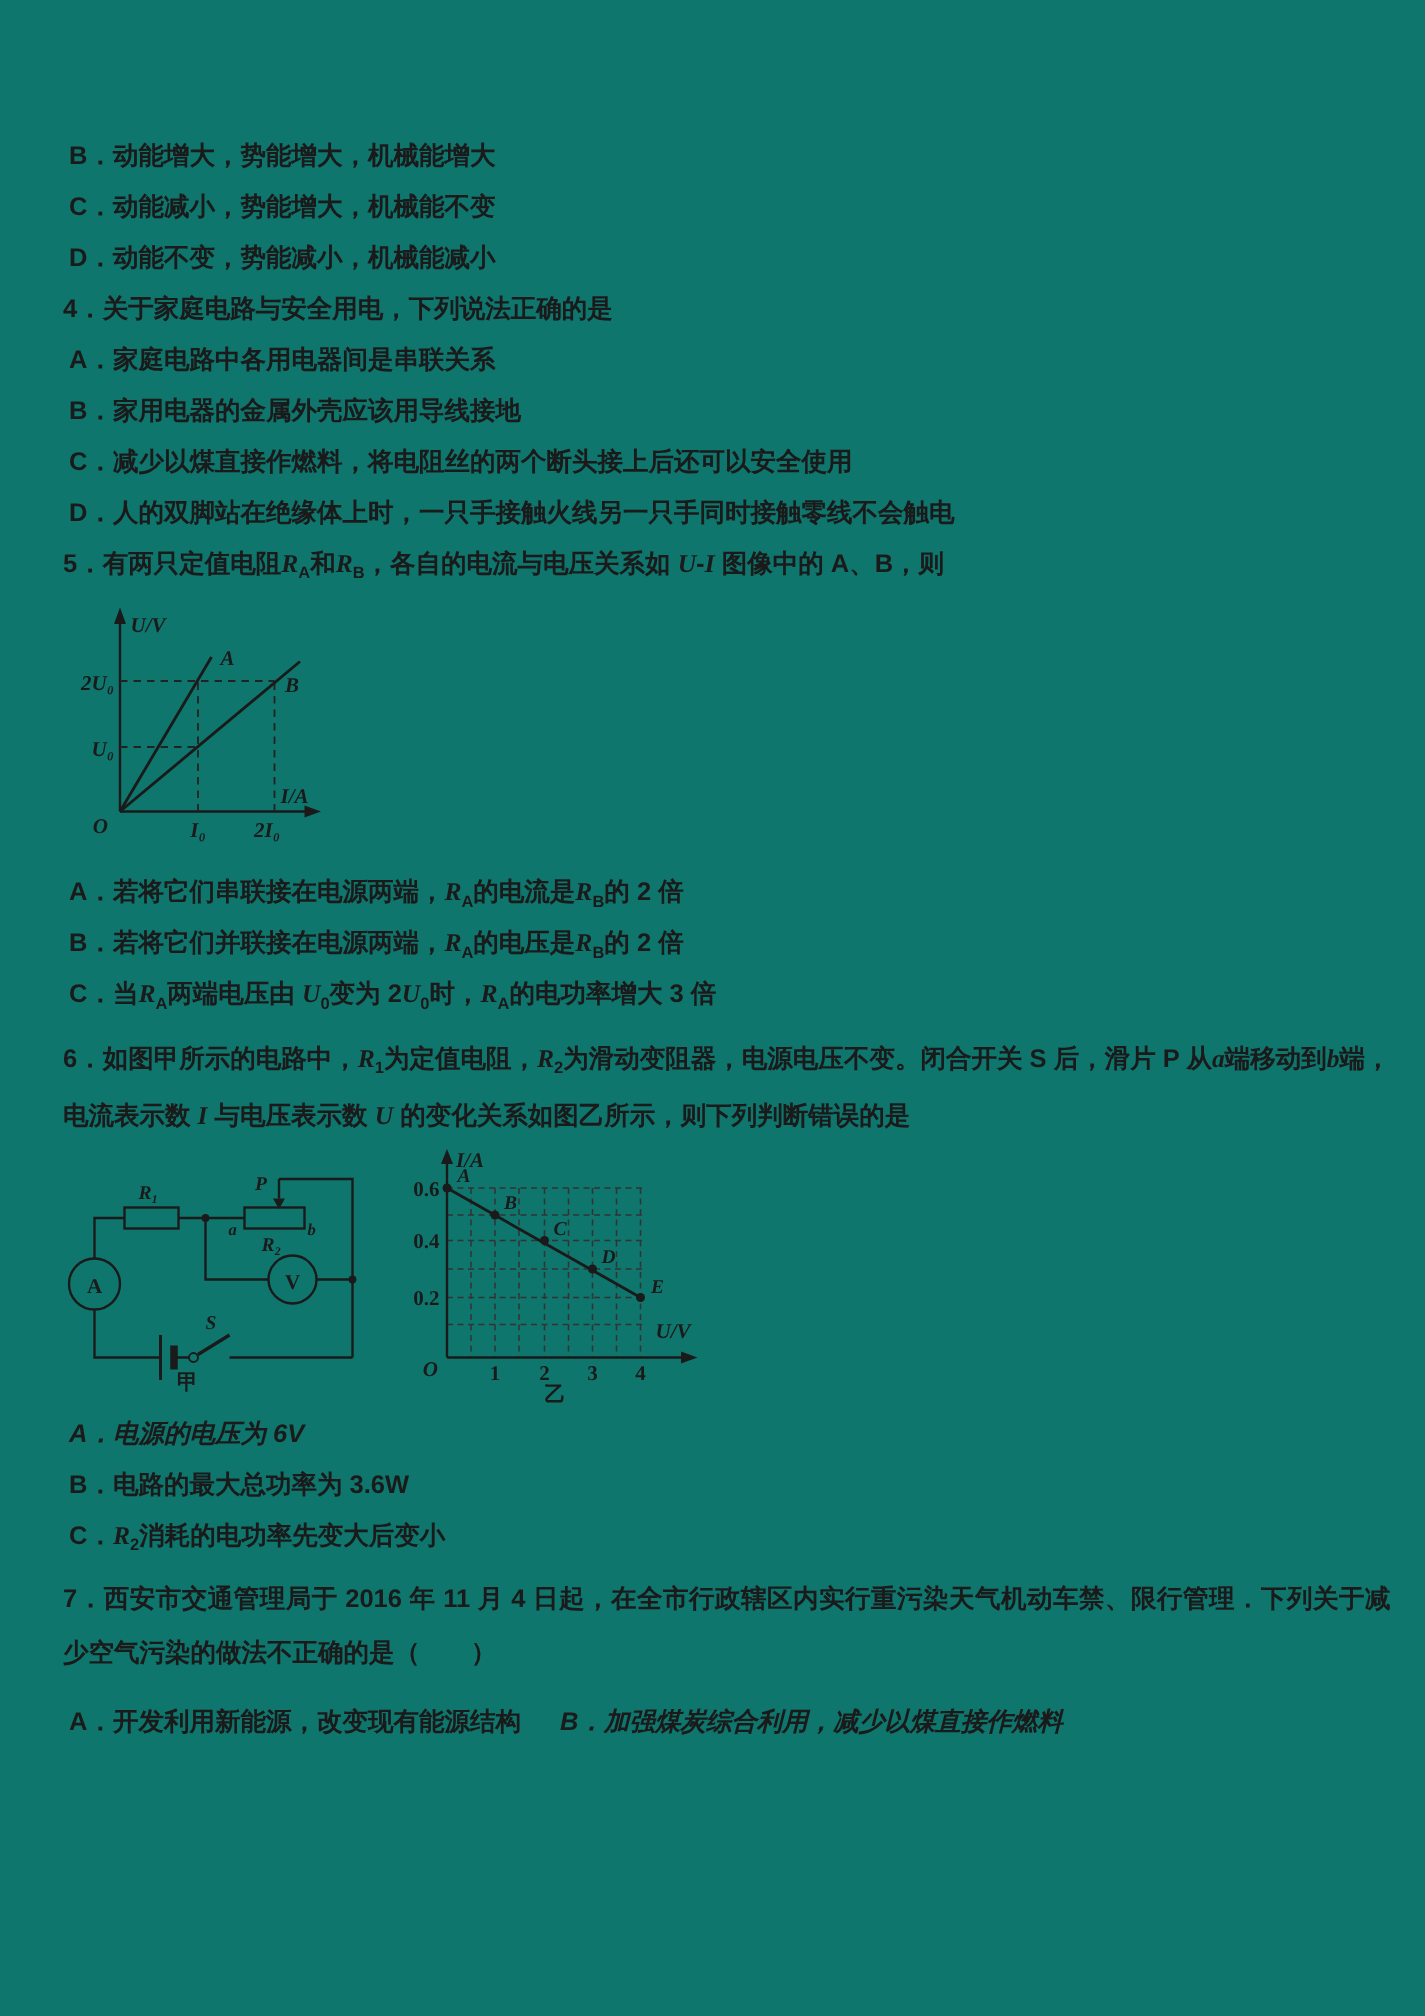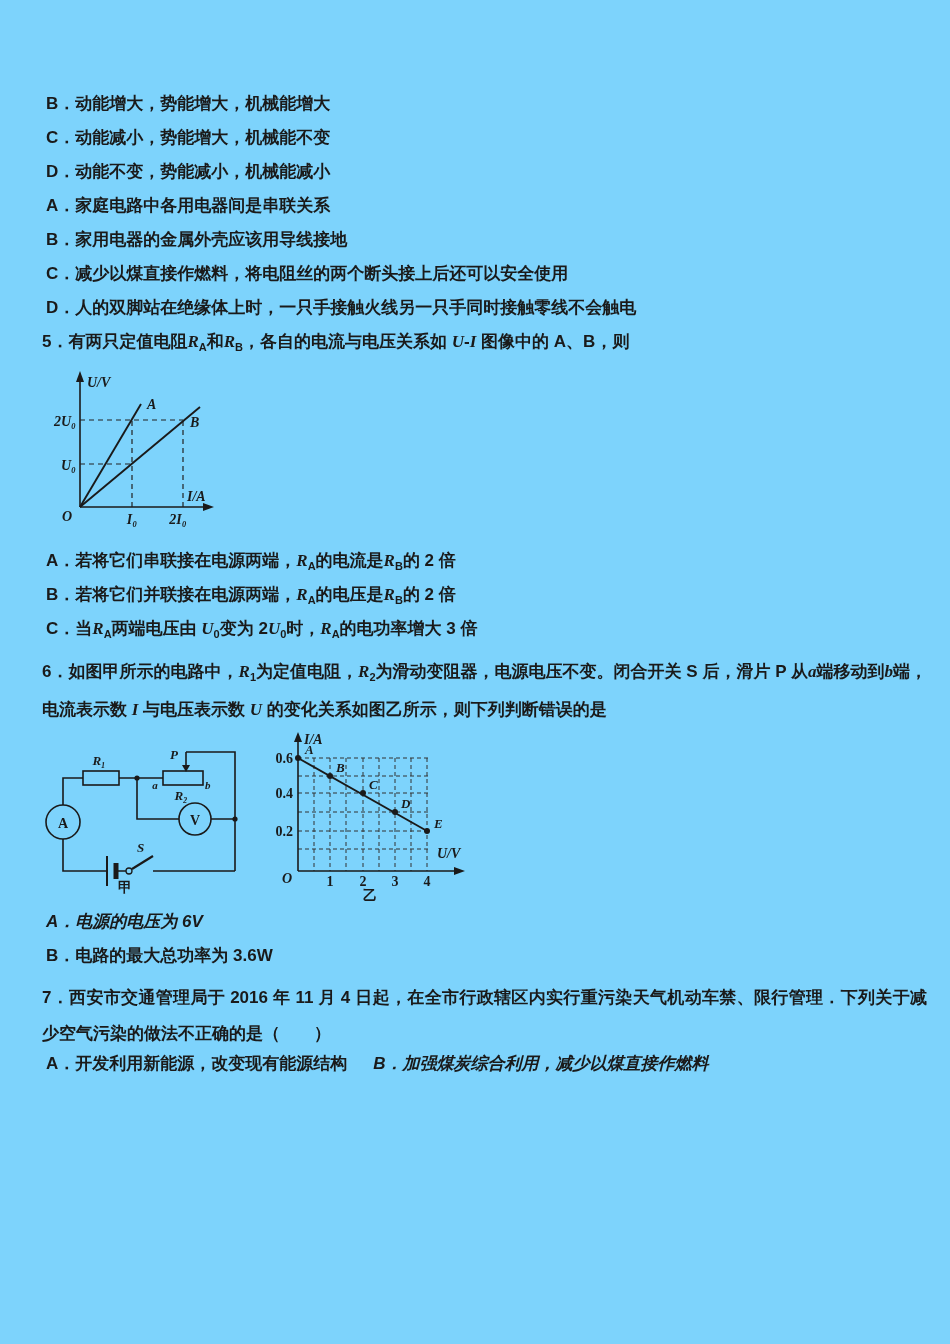--- a/index.html
+++ b/index.html
@@ -1,19 +1,19 @@
 <!DOCTYPE html>
 <html><head>
 <meta charset="utf-8">
 <title>Physics Exam Page</title>
 <style>
   html,body{margin:0;padding:0;background:#ffffff;}
   body{width:950px;height:1344px;overflow:hidden;}
   .page{
-    position:relative;width:950px;height:1344px;background:#7dd3fc;
+    position:relative;width:950px;height:1344px;background:#0f766e;
     font-family:"Liberation Sans","DejaVu Sans",sans-serif;
     color:#1a1a1a;font-weight:700;
   }
   .content{padding-top:94px;}
   .ln{font-size:17px;line-height:20px;margin:0 0 14px 0;padding-left:46px;white-space:nowrap;}
   .stem{padding-left:42px;}
   .wide{white-space:normal;width:885px;text-align:justify;line-height:38px;margin-bottom:0;}
   .wide2{white-space:normal;width:885px;text-align:justify;line-height:36px;margin-bottom:2px;}
   i.vr{font-family:"Liberation Serif","DejaVu Serif",serif;font-style:italic;font-weight:700;}
   sub{font-size:11px;line-height:0;}
@@ -38,20 +38,21 @@
 </head>
 <body>
 
 <div class="page">
   <div class="content">
 
     <div class="ln">B．动能增大，势能增大，机械能增大</div>
     <div class="ln">C．动能减小，势能增大，机械能不变</div>
     <div class="ln">D．动能不变，势能减小，机械能减小</div>
 
+    <div class="ln stem">4．关于家庭电路与安全用电，下列说法正确的是</div>
     <div class="ln">A．家庭电路中各用电器间是串联关系</div>
     <div class="ln">B．家用电器的金属外壳应该用导线接地</div>
     <div class="ln">C．减少以煤直接作燃料，将电阻丝的两个断头接上后还可以安全使用</div>
     <div class="ln">D．人的双脚站在绝缘体上时，一只手接触火线另一只手同时接触零线不会触电</div>
 
     <div class="ln stem">5．有两只定值电阻<i class="vr">R</i><sub>A</sub>和<i class="vr">R</i><sub>B</sub>，各自的电流与电压关系如 <i class="vr">U</i>-<i class="vr">I</i> 图像中的 A、B，则</div>
 
     <svg class="fig5" width="280" height="175" viewBox="0 0 280 175">
 
       <line class="stroke" x1="50" y1="141" x2="50" y2="14"></line>
@@ -153,22 +154,23 @@
         <text class="gnum" x="68" y="157" text-anchor="middle">1</text>
         <text class="gnum" x="101" y="157" text-anchor="middle">2</text>
         <text class="gnum" x="133" y="157" text-anchor="middle">3</text>
         <text class="gnum" x="165" y="157" text-anchor="middle">4</text>
         <text class="gcjk" x="108" y="171" text-anchor="middle">乙</text>
       </svg>
     </div>
 
     <div class="ln" style="margin-top:8px;font-style:italic;">A．电源的电压为 6V</div>
     <div class="ln">B．电路的最大总功率为 3.6W</div>
+    <div class="ln">C．<i class="vr">R</i><sub>2</sub>消耗的电功率先变大后变小</div>
 
     <div class="ln stem wide2">7．西安市交通管理局于 2016 年 11 月 4 日起，在全市行政辖区内实行重污染天气机动车禁、限行管理．下列关于减少空气污染的做法不正确的是（　　）</div>
 
-    <div class="ln optrow" style="margin-top:2px;">
+    <div class="ln optrow" style="margin-top:18px;">
       <span>A．开发利用新能源，改变现有能源结构</span>
       <span class="optb">B．加强煤炭综合利用，减少以煤直接作燃料</span>
     </div>
 
   </div>
 </div>
 
 </body></html>

